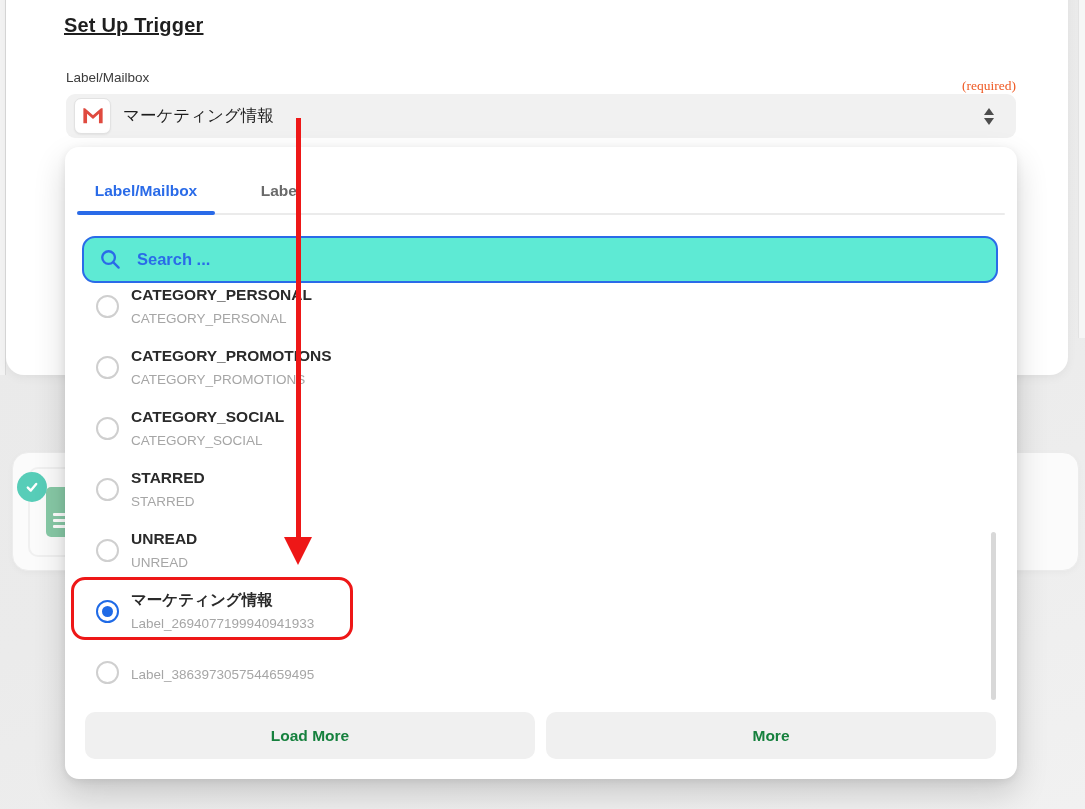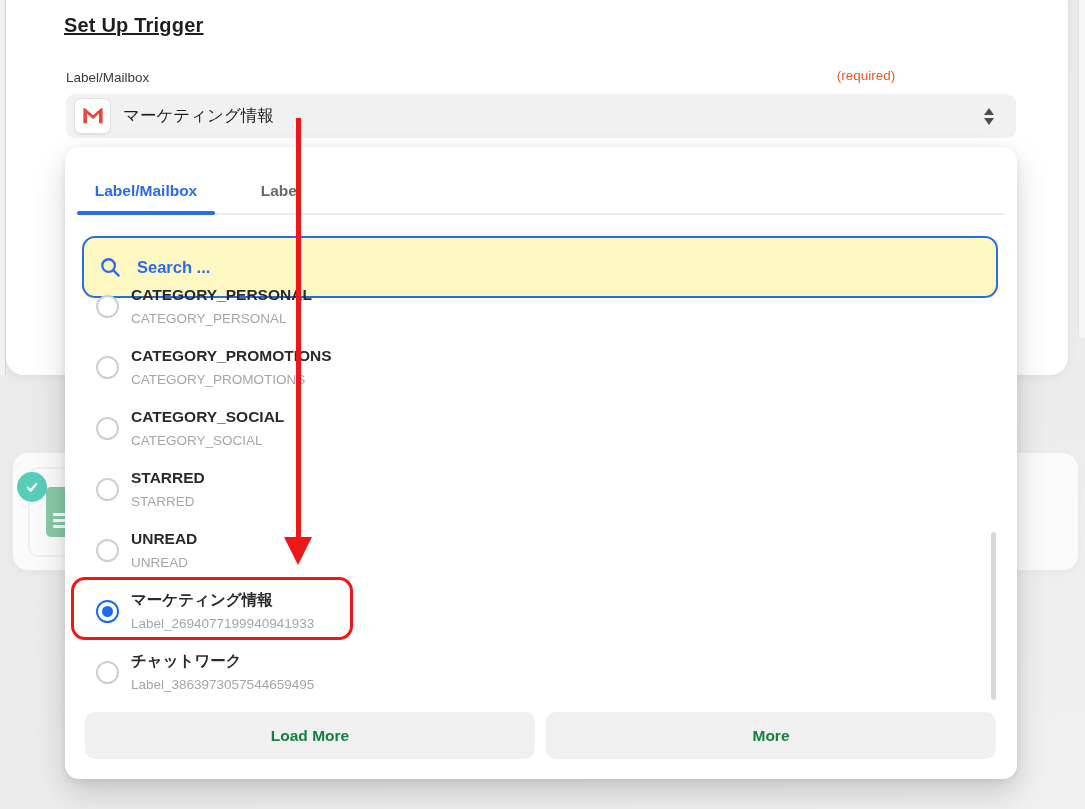--- a/index.html
+++ b/index.html
@@ -13,21 +13,21 @@
 
   
   .left-strip{left:0;top:0;width:5px;height:375px;background:#f3f3f3;border-right:1px solid #d9d9d9;}
   .right-strip{left:1078px;top:0;width:7px;height:338px;background:#f6f6f6;border-left:1px solid #e3e3e3;}
 
   
   .top-card{left:6px;top:-22px;width:1062px;height:397px;background:#ffffff;
     border-radius:18px;box-shadow:0 3px 10px rgba(0,0,0,0.05);}
   .page-title{left:64px;top:14px;font-size:20px;font-weight:700;color:#1f1f1f;letter-spacing:.2px;text-decoration:underline;}
   .field-label{left:66px;top:70px;font-size:13.5px;color:#3c3c3c;}
-  .required{left:716px;top:68px;width:300px;text-align:center;font-size:13.5px;color:#ef5a24;}
+  .required{left:716px;top:78px;width:300px;text-align:right;font-size:13.5px;color:#ef5a24;font-family:Liberation Serif, serif;}
 
   
   .select{left:66px;top:94px;width:950px;height:44px;background:#f1f1f1;border-radius:9px;
     display:flex;align-items:center;cursor:pointer;}
   .gmail-chip{margin-left:8px;width:35px;height:34px;background:#fff;border:1px solid #e2e2e2;
     border-radius:7px;display:flex;align-items:center;justify-content:center;box-shadow:0 1px 2px rgba(0,0,0,.06);}
   .select-value{margin-left:12px;font-size:16.5px;font-weight:500;color:#1d1d1d;}
   .stepper{position:absolute;right:22px;top:0;height:44px;display:flex;flex-direction:column;justify-content:center;gap:3px;}
   .tri-up{width:0;height:0;border-left:5.5px solid transparent;border-right:5.5px solid transparent;border-bottom:7px solid #4d4d4d;}
   .tri-down{width:0;height:0;border-left:5.5px solid transparent;border-right:5.5px solid transparent;border-top:7px solid #4d4d4d;}
@@ -48,22 +48,22 @@
   .panel{left:65px;top:147px;width:952px;height:632px;background:#ffffff;border-radius:14px;
     box-shadow:0 14px 32px rgba(0,0,0,.16),0 2px 8px rgba(0,0,0,.08);}
   .panel .abs{position:absolute;}
   .tab{top:28px;height:32px;display:flex;align-items:center;justify-content:center;
     font-size:15.5px;font-weight:700;cursor:pointer;}
   .tab-active{left:12px;width:138px;color:#2a6be8;}
   .tab-idle{left:166px;width:100px;color:#6a6a6a;}
   .tab-sep{left:12px;top:66px;width:928px;height:2px;background:#ebebeb;border-radius:1px;}
   .tab-underline{left:12px;top:64px;width:138px;height:4px;background:#2a6be8;border-radius:2px;}
 
-  .search{left:17px;top:89px;width:916px;height:62px;box-sizing:border-box;border:2px solid #2a6be8;
-    border-radius:13px;background:#fef9c3;display:flex;align-items:center;}
+  .search{left:17px;top:89px;width:916px;height:47px;box-sizing:border-box;border:2px solid #2a6be8;
+    border-radius:13px;background:#5eead4;display:flex;align-items:center;}
   .search svg{margin-left:15px;flex:0 0 auto;}
   .search input{border:none;outline:none;background:transparent;margin-left:13px;width:820px;
     font-size:16.5px;font-weight:600;color:#2a6be8;font-family:"Liberation Sans","DejaVu Sans",sans-serif;}
   .search input::placeholder{color:#2a6be8;opacity:1;}
 
   .list{left:0;top:142px;width:952px;height:414px;overflow:hidden;}
   .opt-row{height:43px;margin-bottom:18px;display:flex;align-items:center;padding-left:31px;cursor:pointer;}
   .opt-row:first-child{margin-top:-4px;}
   .radio{width:23px;height:23px;box-sizing:border-box;border-radius:50%;border:2px solid #cfcfcf;
     background:#fff;margin-right:12px;flex:0 0 auto;position:relative;}
@@ -179,21 +179,20 @@
     <div class="opt-row selected">
       <span class="radio"></span>
       <span class="opt-text">
           <span class="opt-title">マーケティング情報</span>
           <span class="opt-sub">Label_2694077199940941933</span>
         </span>
     </div>
     <div class="opt-row">
       <span class="radio"></span>
       <span class="opt-text">
-          <span class="opt-title">チャットワーク</span>
           <span class="opt-sub">Label_3863973057544659495</span>
         </span>
     </div>
   </div>
 
   <div class="abs scrollbar"></div>
 
   <div class="abs btn btn-load">Load More</div>
   <div class="abs btn btn-clear">More</div>
 </div>

